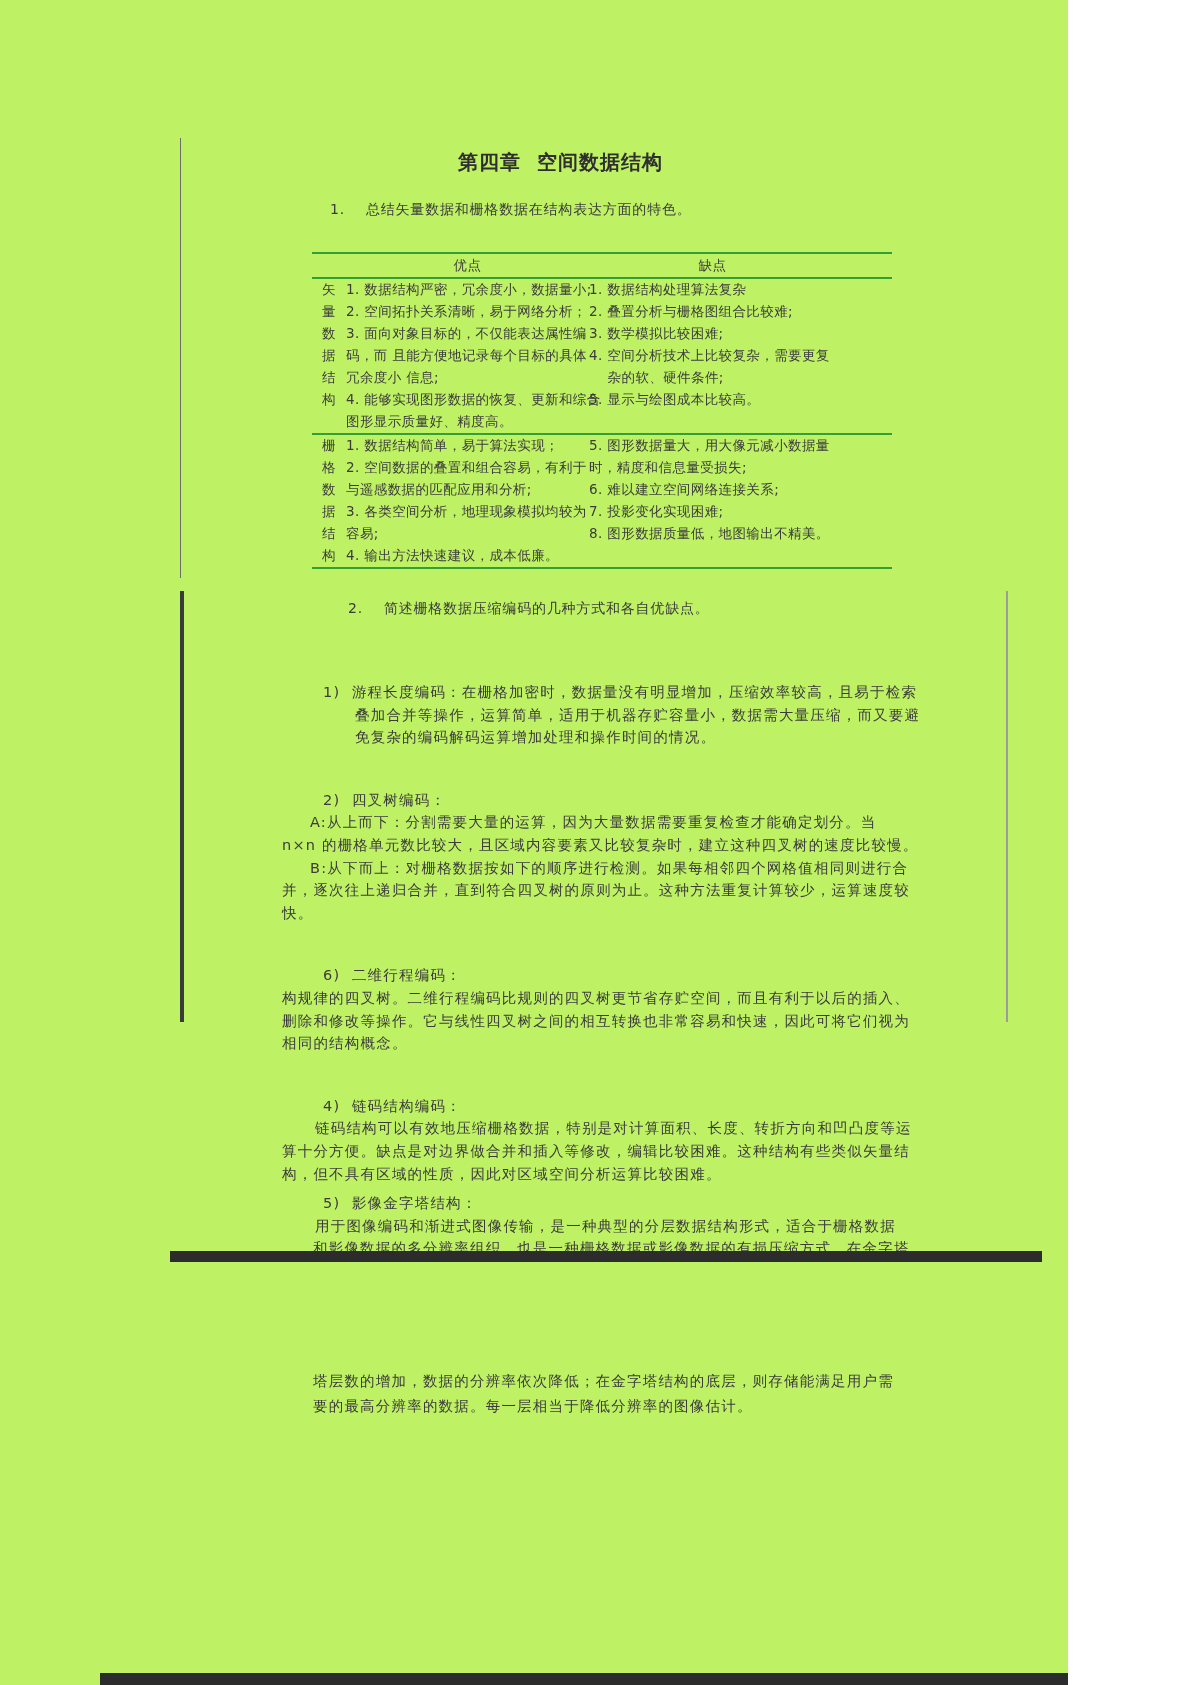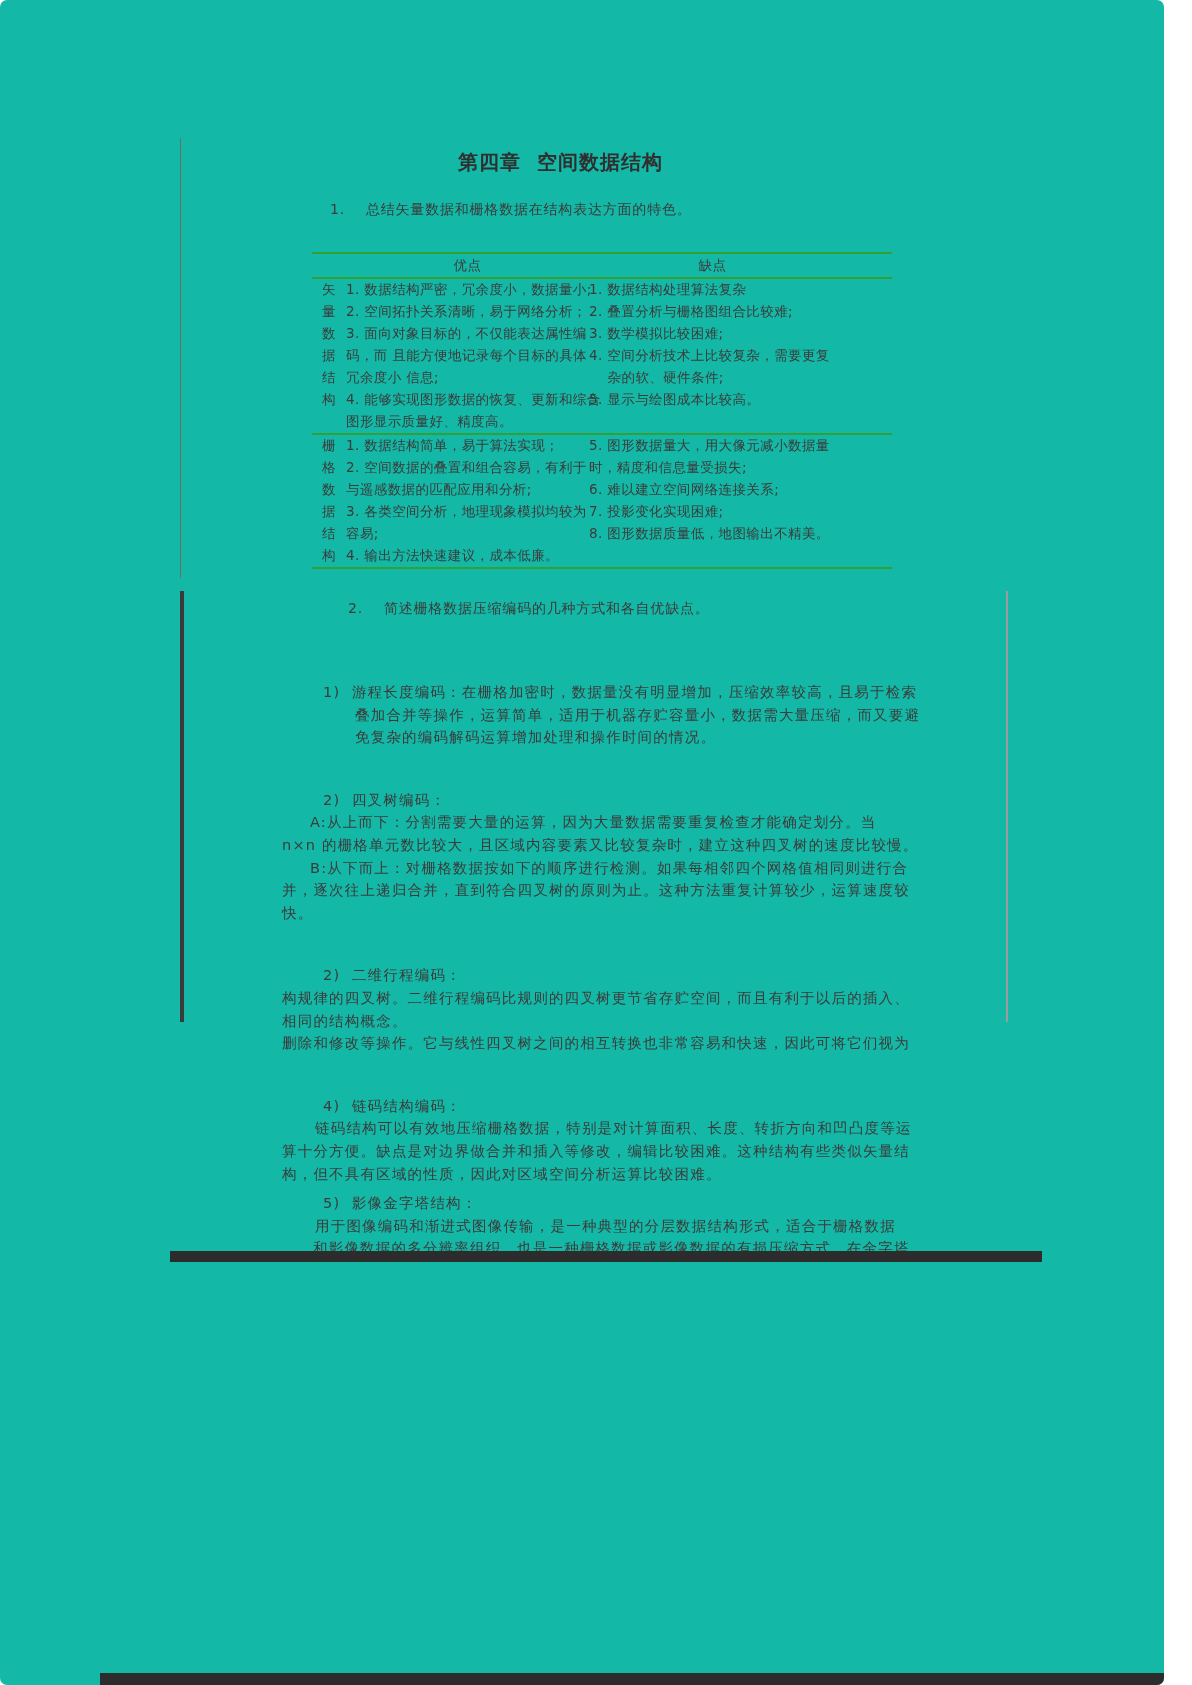--- a/index.html
+++ b/index.html
@@ -1,21 +1,20 @@
 <!DOCTYPE html>
 <html style="--table-line-green: #32a035; --page-bar: #2c2c2c;"><head>
 <meta charset="utf-8">
 <style>
   html,body { margin:0; padding:0; background:#ffffff; }
   .page {
-    position:relative; width:1164px; height:1685px;
-    background:#14b8a6; overflow:hidden;
+    position:relative; width:1068px; height:1685px;
+    background:#bef264; overflow:hidden;
     font-family:"DejaVu Sans", sans-serif;
     color:#3b3b3b;
-    border-radius:7px;
   }
   
   .vline { position:absolute; }
   .vline-thin  { left:180px; top:138px; width:1px;  height:440px; background:#6e6e6e; }
   .vline-thick { left:180px; top:591px; width:4px;  height:431px; background:#3a3a3a; }
   .vline-right { left:1006px; top:591px; width:2px; height:431px; background:#9c9c9c; }
 
   .title {
     position:absolute; left:458px; top:149px; margin:0;
     font-size:20px; font-weight:bold; letter-spacing:1px; white-space:pre;
@@ -168,31 +167,35 @@
   <div class="answers">
     <div class="ln i41">1)  游程长度编码：在栅格加密时，数据量没有明显增加，压缩效率较高，且易于检索</div>
     <div class="ln i73">叠加合并等操作，运算简单，适用于机器存贮容量小，数据需大量压缩，而又要避</div>
     <div class="ln i73">免复杂的编码解码运算增加处理和操作时间的情况。</div>
     <div class="ln i41">2)  四叉树编码：</div>
     <div class="ln i28">A:从上而下：分割需要大量的运算，因为大量数据需要重复检查才能确定划分。当</div>
     <div class="ln">n×n 的栅格单元数比较大，且区域内容要素又比较复杂时，建立这种四叉树的速度比较慢。</div>
     <div class="ln i28">B:从下而上：对栅格数据按如下的顺序进行检测。如果每相邻四个网格值相同则进行合</div>
     <div class="ln">并，逐次往上递归合并，直到符合四叉树的原则为止。这种方法重复计算较少，运算速度较</div>
     <div class="ln">快。</div>
-    <div class="ln i41">2)  二维行程编码：</div>
+    <div class="ln i41">6)  二维行程编码：</div>
     <div class="ln">构规律的四叉树。二维行程编码比规则的四叉树更节省存贮空间，而且有利于以后的插入、</div>
+    <div class="ln">删除和修改等操作。它与线性四叉树之间的相互转换也非常容易和快速，因此可将它们视为</div>
     <div class="ln">相同的结构概念。</div>
-    <div class="ln">删除和修改等操作。它与线性四叉树之间的相互转换也非常容易和快速，因此可将它们视为</div>
     <div class="ln i41">4)  链码结构编码：</div>
     <div class="ln i33">链码结构可以有效地压缩栅格数据，特别是对计算面积、长度、转折方向和凹凸度等运</div>
     <div class="ln">算十分方便。缺点是对边界做合并和插入等修改，编辑比较困难。这种结构有些类似矢量结</div>
     <div class="ln">构，但不具有区域的性质，因此对区域空间分析运算比较困难。</div>
     <div class="ln i41 gap-top">5)  影像金字塔结构：</div>
     <div class="ln i33">用于图像编码和渐进式图像传输，是一种典型的分层数据结构形式，适合于栅格数据</div>
     <div class="ln i31">和影像数据的多分辨率组织，也是一种栅格数据或影像数据的有损压缩方式。在金字塔</div>
   </div>
 
   <div class="pagebar pagebar-1"></div>
 
+  <div class="cont">
+    <div class="ln">塔层数的增加，数据的分辨率依次降低；在金字塔结构的底层，则存储能满足用户需</div>
+    <div class="ln">要的最高分辨率的数据。每一层相当于降低分辨率的图像估计。</div>
+  </div>
 
   <div class="pagebar pagebar-2"></div>
 
 </div>
 
 </body></html>

